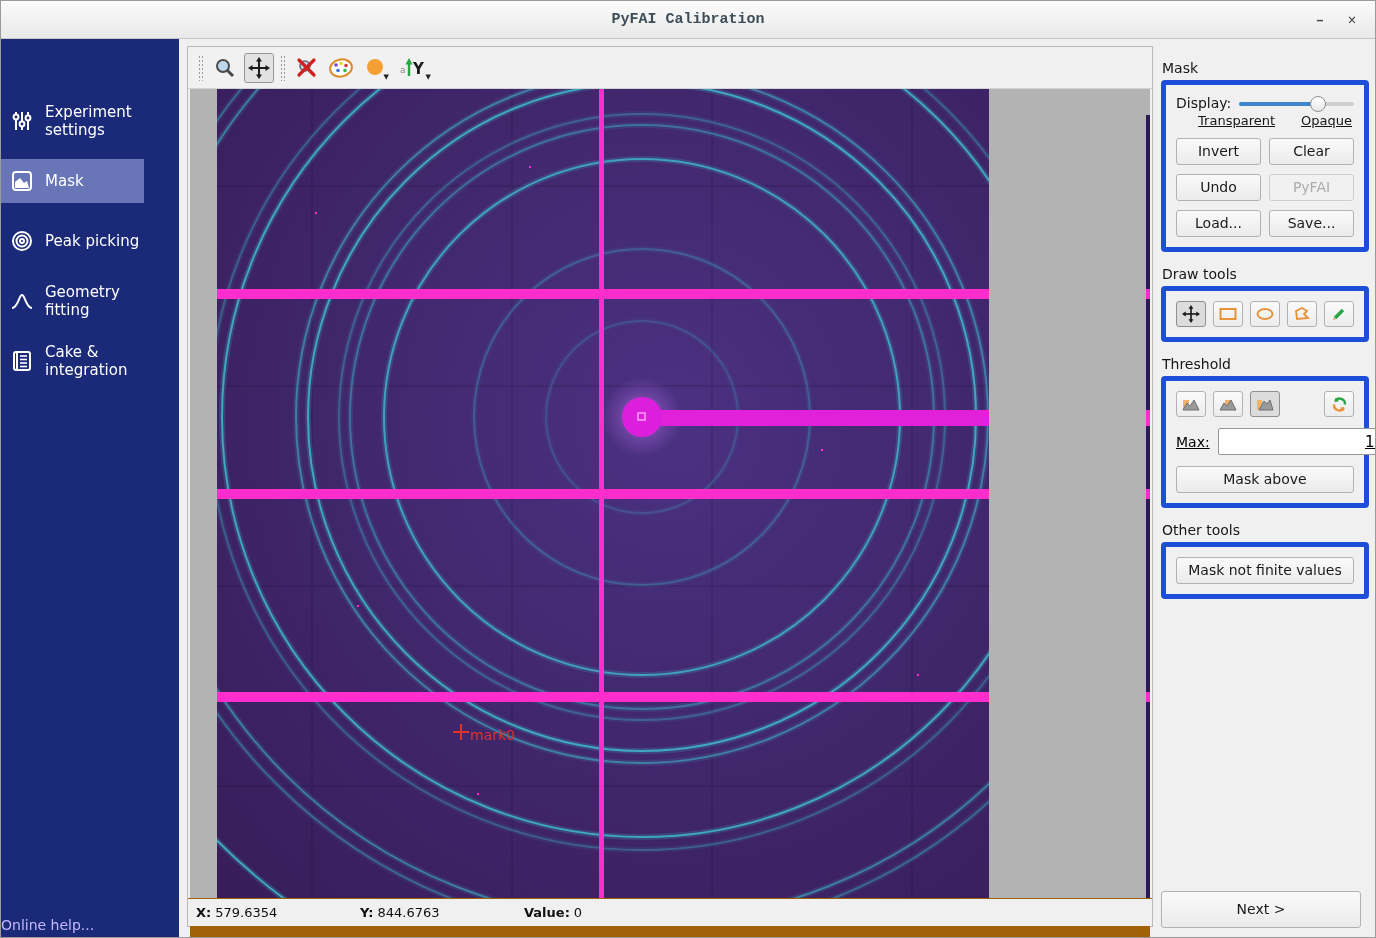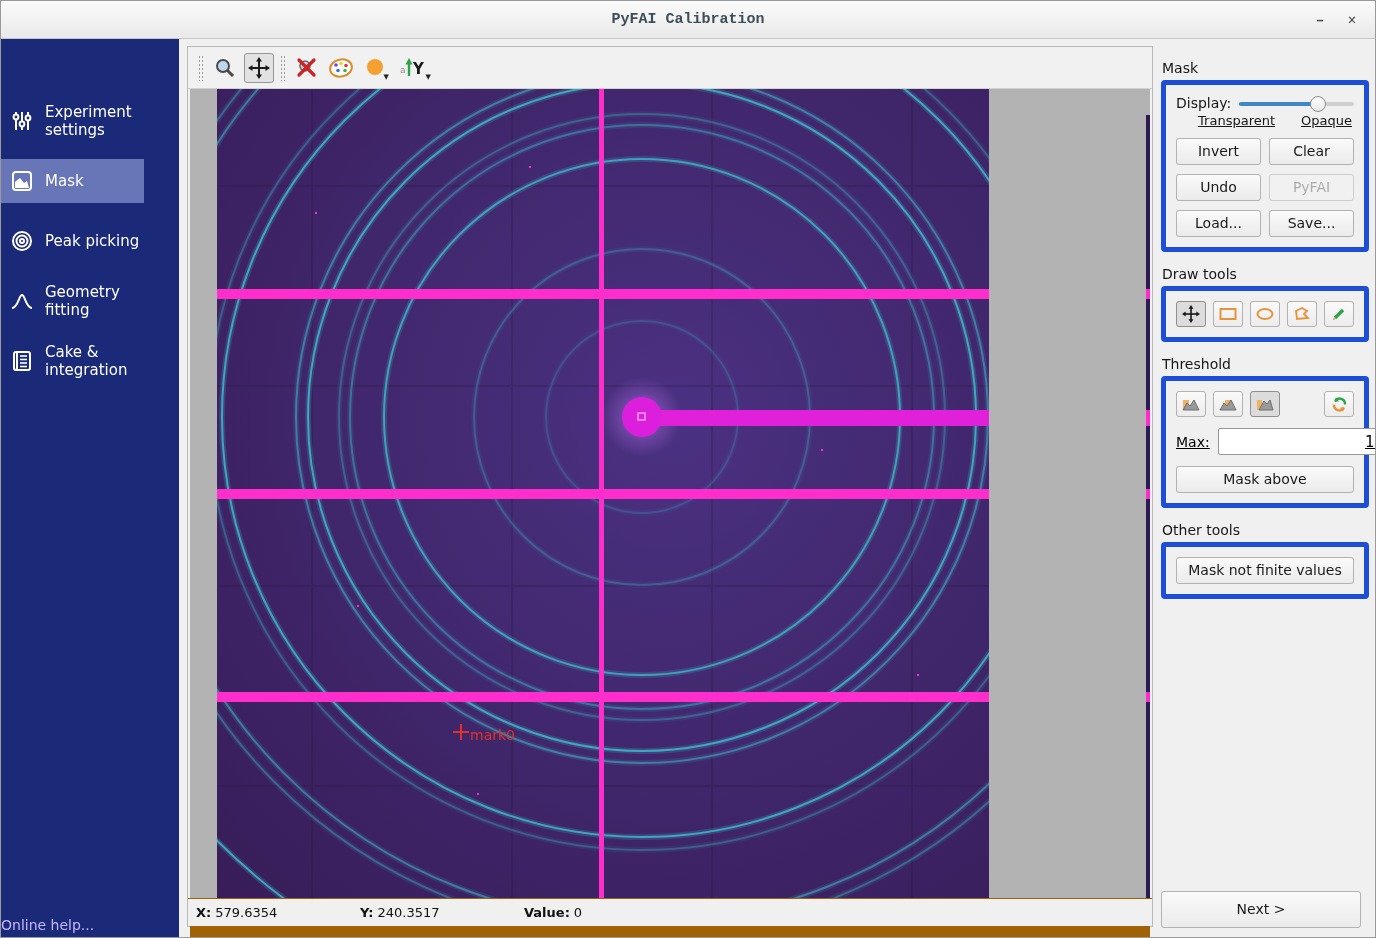--- a/index.html
+++ b/index.html
@@ -308,21 +308,21 @@
               <rect x="956" y="321" width="5" height="16"></rect>
             <rect x="956" y="400" width="5" height="10"></rect>
               <rect x="956" y="603" width="5" height="10"></rect>
           </g>
         </g>
       </svg>
     </div>
 
     <div id="plot-statusbar">
       <span class="stat"><b>X:</b><span>579.6354</span></span>
-      <span class="stat"><b>Y:</b><span>240.3517</span></span>
+      <span class="stat"><b>Y:</b><span>844.6763</span></span>
       <span class="stat"><b>Value:</b><span>0</span></span>
     </div>
   </div>
 
   <div id="right-panel">
 
     <div class="section-label" style="margin-top:14px">Mask</div>
     <div class="groupbox">
       <div class="slider-row">
         <span>Display:</span>

